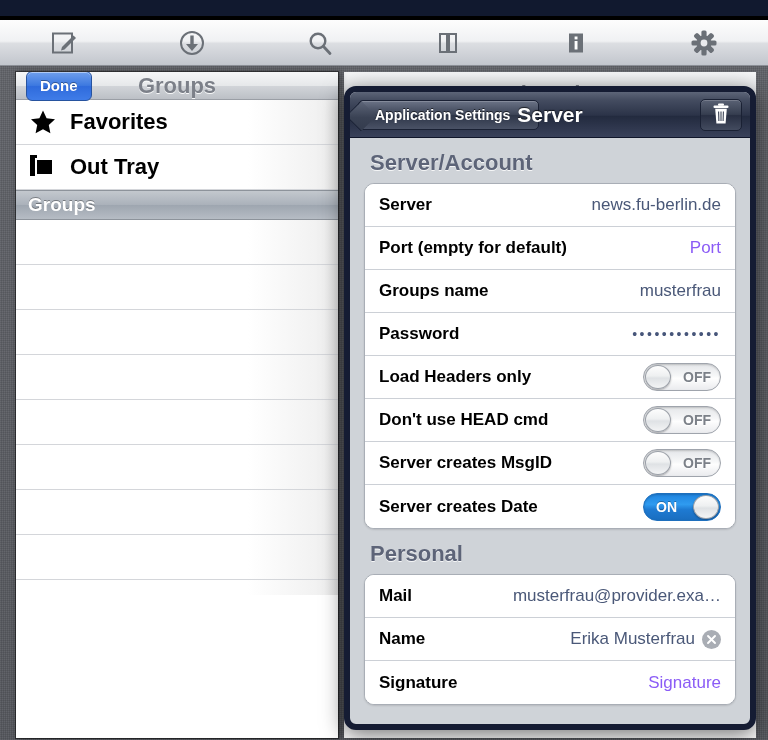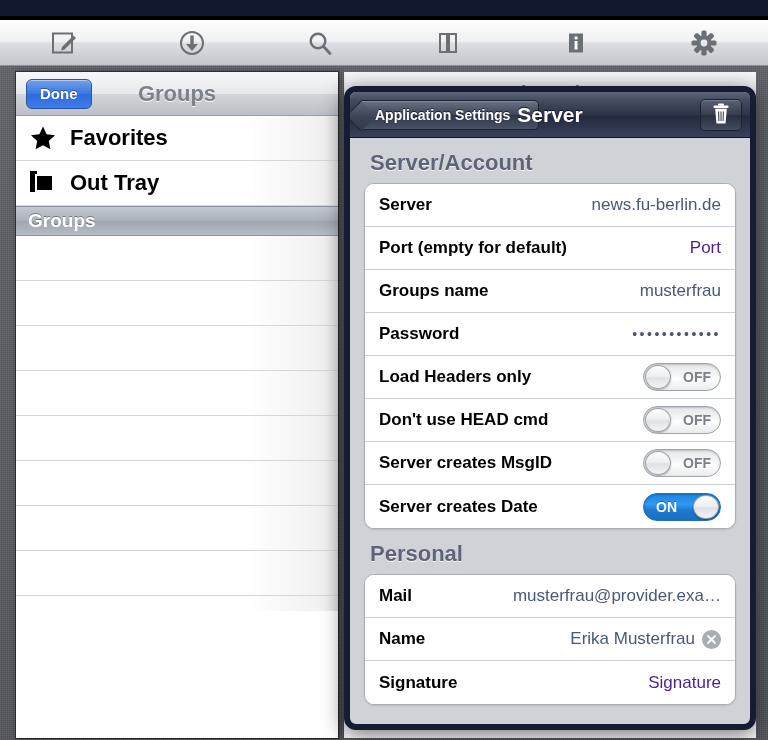--- a/index.html
+++ b/index.html
@@ -58,21 +58,21 @@
   }
 
   
   .left-panel {
     position:absolute; left:16px; top:72px; width:322px; height:666px;
     background:#fff;
     box-shadow:0 0 0 1px rgba(0,0,0,.45), 2px 0 7px rgba(0,0,0,.4);
     overflow:hidden;
   }
   .lp-header {
-    height:44px;
+    height:28px;
     background:linear-gradient(180deg,#f6f7f8 0%,#e6e8ea 50%,#d2d5d9 51%,#bcc0c6 100%);
     border-bottom:1px solid #9a9ea5;
     display:flex; align-items:center; position:relative;
   }
   .done-btn {
     margin-left:10px; padding:5px 13px 6px;
     background:linear-gradient(180deg,#6f9fec 0%,#3d79e0 48%,#2f6bdc 52%,#3f7ce8 100%);
     border:1px solid #27539f; border-radius:6px;
     color:#fff; font-size:15px; font-weight:bold;
     text-shadow:0 -1px 0 rgba(0,0,0,.35);
@@ -181,21 +181,21 @@
     overflow:hidden;
   }
   .frow {
     height:43px; display:flex; align-items:center; justify-content:space-between;
     padding:0 14px; background:#fff;
     border-bottom:1px solid #ccd0d6;
   }
   .grouped .frow:last-child { border-bottom:none; }
   .frow-label { font-size:17px; font-weight:bold; color:#000; }
   .frow-value { font-size:17px; color:#4a5878; text-align:right;padding-left:32px; }
-  .frow-value.ph { color:#4c1d95; }
+  .frow-value.ph { color:#8b5cf6; }
   .dots { color:#47567a; font-size:14px; letter-spacing:2.5px; }
 
   .rightwrap { display:flex; align-items:center; gap:7px; }
   .clear-x {
     width:19px; height:19px; border-radius:50%;
     background:#a9adb4; display:flex; align-items:center; justify-content:center;
     cursor:pointer; flex:none;
   }
   .clear-x svg { display:block; }
 

